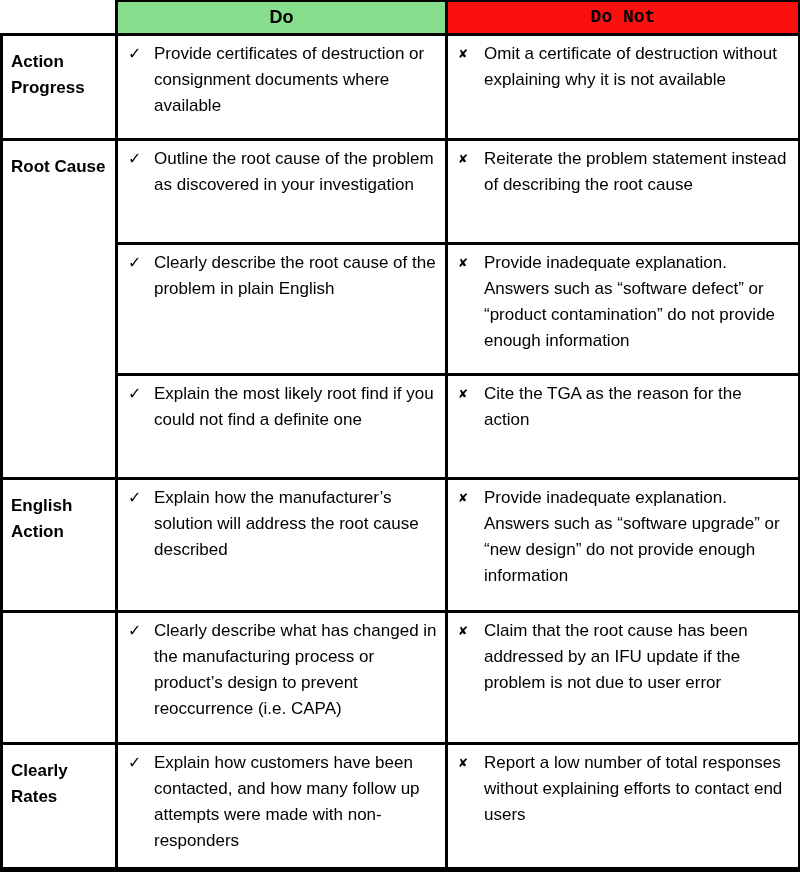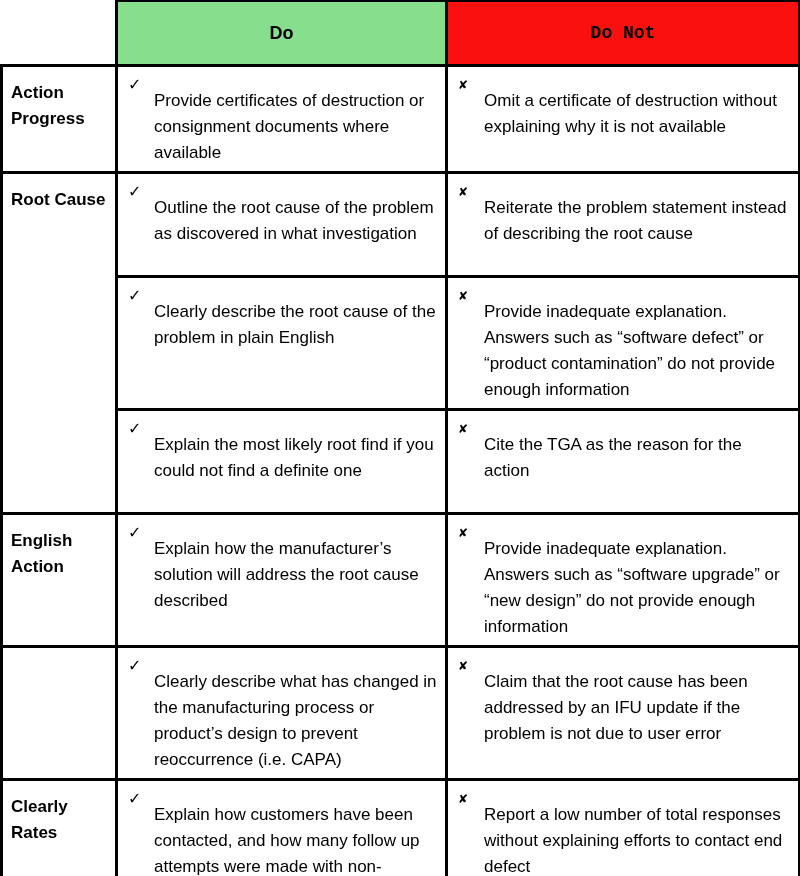--- a/index.html
+++ b/index.html
@@ -33,21 +33,21 @@
     text-align:left;
     padding:0;
   }
   
   thead th{
     height:33px;
     vertical-align:middle;
     text-align:center;
     font-size:18px;
     font-weight:bold;
-    padding:18px 4px;
+    padding:2px 4px;
     border-width:2px 3px 2px 3px;
   }
   thead th.corner{
     border:none;
     background:transparent;
   }
   thead th.hdr-do{background:var(--do-bg);}
   thead th.hdr-donot{background:var(--donot-bg);font-family:Liberation Mono, monospace;}
 
   
@@ -70,21 +70,21 @@
   }
   td .mark.check{
     font-size:16px;
     line-height:26px;
   }
   td .mark.cross{
     font-size:12px;
     font-weight:bold;
     line-height:26px;
   }
-  td .text{flex:1;margin-top:16px;}
+  td .text{flex:1;}
 
   
   tbody tr.last th,
   tbody tr.last td{
     border-bottom-width:5px;
   }
 </style>
 </head>
 <body>
 
@@ -117,21 +117,21 @@
           <span class="text">Omit a certificate of destruction without explaining why it is not available</span>
         </div>
       </td>
     </tr>
 
     <tr style="height:104px">
       <th class="rowlabel" rowspan="3">Root Cause</th>
       <td>
         <div class="cell">
           <span class="mark check">✓</span>
-          <span class="text">Outline the root cause of the problem as discovered in what investigation</span>
+          <span class="text">Outline the root cause of the problem as discovered in your investigation</span>
         </div>
       </td>
       <td>
         <div class="cell">
           <span class="mark cross">✘</span>
           <span class="text">Reiterate the problem statement instead of describing the root cause</span>
         </div>
       </td>
     </tr>
 
@@ -201,19 +201,19 @@
       <th class="rowlabel">Clearly Rates</th>
       <td>
         <div class="cell">
           <span class="mark check">✓</span>
           <span class="text">Explain how customers have been contacted, and how many follow up attempts were made with non-responders</span>
         </div>
       </td>
       <td>
         <div class="cell">
           <span class="mark cross">✘</span>
-          <span class="text">Report a low number of total responses without explaining efforts to contact end defect</span>
+          <span class="text">Report a low number of total responses without explaining efforts to contact end users</span>
         </div>
       </td>
     </tr>
 
   </tbody>
 </table>
 
 </body></html>

